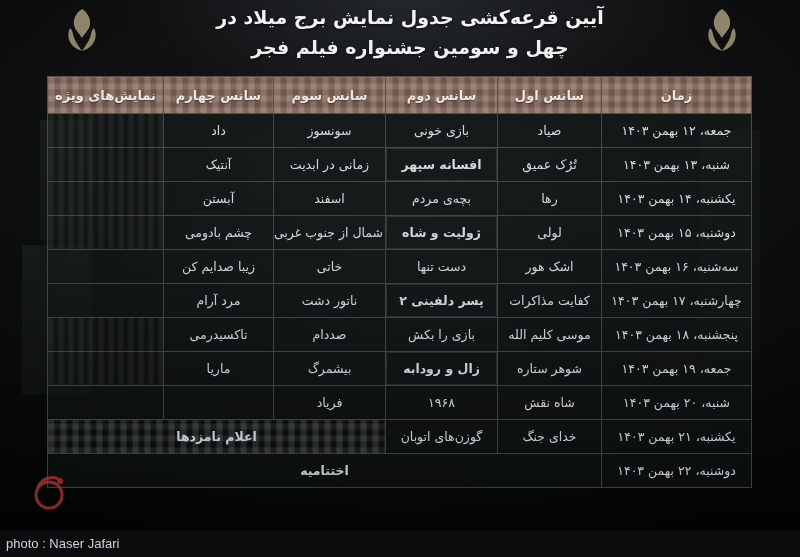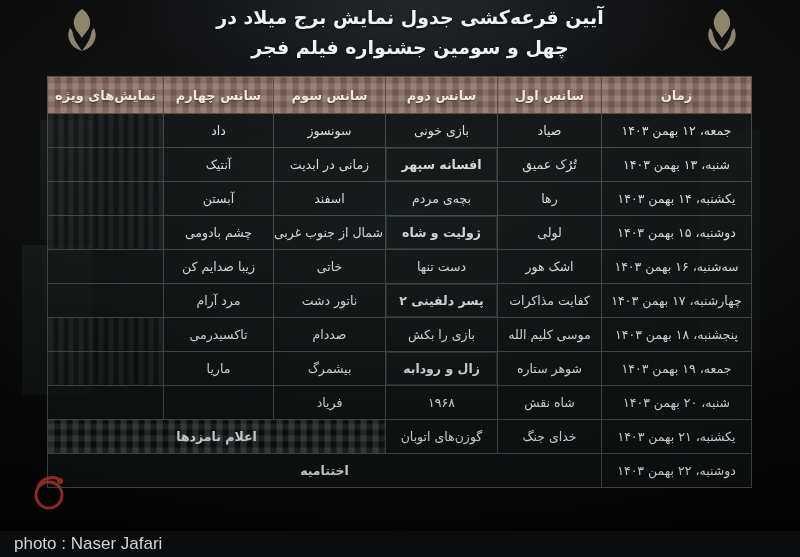--- a/index.html
+++ b/index.html
@@ -160,23 +160,23 @@
     opacity: .9;
   }
   
   .credit {
     position: absolute;
     left: 0; bottom: 0;
     width: 800px;
     height: 26px;
     background: #0b0c0d;
     color: #cfd4d7;
-    font-size: 17px;
+    font-size: 13px;
     line-height: 26px;
-    padding-left: 14px;
+    padding-left: 6px;
     box-sizing: border-box;
     direction: ltr;
     text-align: left;
     font-family: "Liberation Sans", sans-serif;
   }
   .scan {
     position: absolute;
     inset: 0;
     pointer-events: none;
     background: linear-gradient(180deg, rgba(255,255,255,.03), rgba(0,0,0,.18));

